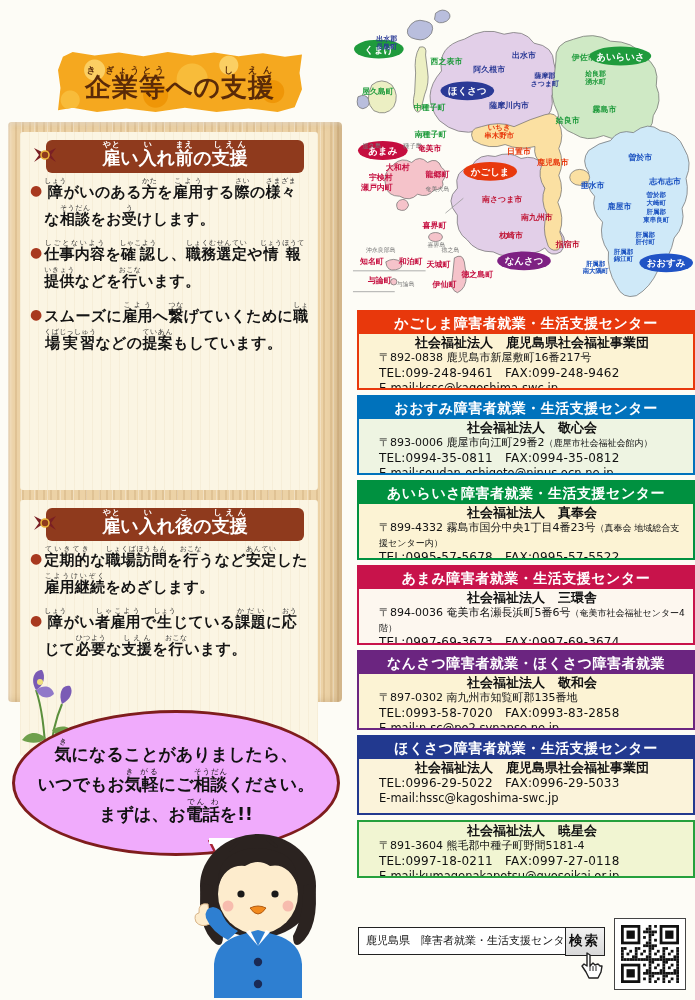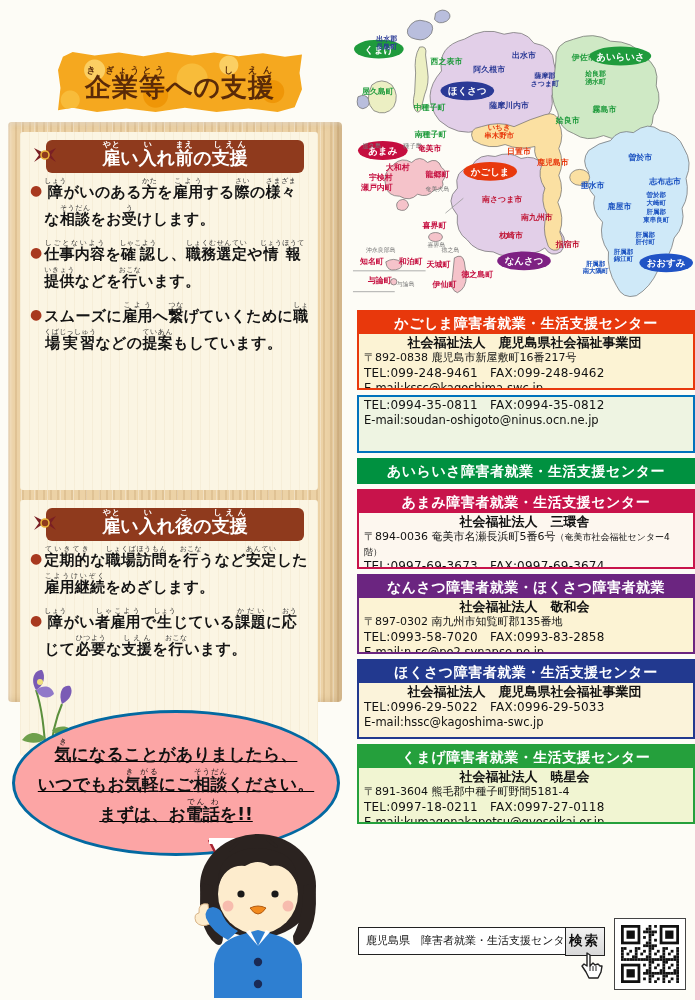--- a/index.html
+++ b/index.html
@@ -50,37 +50,37 @@
   .ribbon{position:absolute;left:-14px;top:2px;}
   .bullets{margin:4px 0 0 0;}
   .bullet{display:flex;align-items:flex-start;margin:0 0 6px 0;}
   .bullet .dot{color:#a8391f;font-size:14px;line-height:1.9;margin-right:2px;flex:0 0 auto;}
   .bullet .btext{font-size:15px;font-weight:bold;color:#141414;line-height:1.8;letter-spacing:.3px;}
   .bullet .btext ruby rt{font-size:7px;font-weight:normal;color:#333;}
   #flower-art{position:absolute;left:-4px;bottom:-6px;}
 
   
   #speech-bubble{
-    position:absolute;left:12px;top:710px;width:322px;height:140px;background:#fca5a5;
-    border:3px solid #0369a1;border-radius:50%;z-index:1;
-    display:flex;flex-direction:column;align-items:center;justify-content:center;text-decoration:underline;
+    position:absolute;left:12px;top:710px;width:322px;height:140px;background:#f0abfc;
+    border:3px solid #7f1d1d;border-radius:50%;z-index:1;
+    display:flex;flex-direction:column;align-items:center;justify-content:center;
   }
   #speech-bubble .line{font-size:17px;font-weight:bold;color:#111;line-height:1.65;white-space:nowrap;}
   #speech-bubble .line ruby rt{font-size:7.5px;font-weight:normal;}
   #bubble-tail{position:absolute;left:205px;top:838px;z-index:2;}
   #girl{position:absolute;left:168px;top:828px;z-index:3;}
 
   
   #map-wrap{position:absolute;left:350px;top:0;width:348px;height:306px;}
 
   
   #centers{position:absolute;left:357px;top:310px;width:338px;}
   .center-box{border:2.5px solid #888;border-radius:0;overflow:hidden;margin-bottom:5px;background:#8b5cf6;}
   .center-head{height:22px;line-height:22px;text-align:center;color:#fff;font-weight:bold;font-size:14px;letter-spacing:.5px;}
-  .center-body{padding:1px 8px 2px 5px;height:51px;}
+  .center-body{padding:1px 8px 2px 20px;height:51px;}
   .center-org{text-align:center;font-size:13px;font-weight:bold;color:#111;line-height:1.25;}
   .center-addr{font-size:11px;color:#111;line-height:1.3;}
   .center-addr .note{font-size:9px;}
   .center-telfax{font-size:12px;color:#111;line-height:1.25;letter-spacing:.2px;}
   .center-email{font-size:11.5px;color:#111;line-height:1.25;}
 
   
   #search-box{position:absolute;left:358px;top:927px;width:246px;height:28px;background:#fff;border:1.5px solid #222;box-sizing:border-box;display:flex;}
   #search-input{flex:1;font-size:11px;line-height:25px;padding-left:7px;color:#111;white-space:nowrap;overflow:hidden;}
   #search-button{flex:0 0 38px;margin:-1.5px -1.5px -1.5px 0;background:linear-gradient(#f2f2f2,#d8d8d8);border:1.5px solid #222;font-size:13.5px;font-weight:bold;color:#111;display:flex;align-items:center;justify-content:center;letter-spacing:2px;cursor:pointer;}
@@ -296,27 +296,36 @@
     <div class="center-box" style="border-color: rgb(232, 56, 12);">
       <div class="center-head" style="background: rgb(232, 56, 12);">かごしま障害者就業・生活支援センター</div>
       <div class="center-body" style="background: rgb(252, 243, 212);">
         <div class="center-org">社会福祉法人　鹿児島県社会福祉事業団</div>
         <div class="center-addr"><span>〒892-0838 鹿児島市新屋敷町16番217号</span><span class="note"></span></div>
         <div class="center-telfax">TEL:099-248-9461　FAX:099-248-9462</div>
         <div class="center-email">E-mail:kssc@kagoshima-swc.jp</div>
       </div>
     </div>
     <div class="center-box" style="border-color: rgb(0, 114, 188);">
+      <div class="center-head" style="background: rgb(0, 114, 188);">おおすみ障害者就業・生活支援センター</div>
       <div class="center-body" style="background: rgb(238, 244, 226);">
+        <div class="center-org">社会福祉法人　敬心会</div>
+        <div class="center-addr"><span>〒893-0006 鹿屋市向江町29番2</span><span class="note">（鹿屋市社会福祉会館内）</span></div>
         <div class="center-telfax">TEL:0994-35-0811　FAX:0994-35-0812</div>
         <div class="center-email">E-mail:soudan-oshigoto@ninus.ocn.ne.jp</div>
       </div>
     </div>
     <div class="center-box" style="border-color: rgb(0, 145, 64);">
       <div class="center-head" style="background: rgb(0, 145, 64);">あいらいさ障害者就業・生活支援センター</div>
+      <div class="center-body" style="background: rgb(252, 243, 212);">
+        <div class="center-org">社会福祉法人　真奉会</div>
+        <div class="center-addr"><span>〒899-4332 霧島市国分中央1丁目4番23号</span><span class="note">（真奉会 地域総合支援センター内）</span></div>
+        <div class="center-telfax">TEL:0995-57-5678　FAX:0995-57-5522</div>
+
+      </div>
     </div>
     <div class="center-box" style="border-color: rgb(200, 19, 75);">
       <div class="center-head" style="background: rgb(200, 19, 75);">あまみ障害者就業・生活支援センター</div>
       <div class="center-body" style="background: rgb(253, 247, 239);">
         <div class="center-org">社会福祉法人　三環舎</div>
         <div class="center-addr"><span>〒894-0036 奄美市名瀬長浜町5番6号</span><span class="note">（奄美市社会福祉センター4階）</span></div>
         <div class="center-telfax">TEL:0997-69-3673　FAX:0997-69-3674</div>
 
       </div>
     </div>
@@ -331,21 +340,20 @@
     </div>
     <div class="center-box" style="border-color: rgb(34, 57, 143);">
       <div class="center-head" style="background: rgb(34, 57, 143);">ほくさつ障害者就業・生活支援センター</div>
       <div class="center-body" style="background: rgb(251, 243, 218);">
         <div class="center-org">社会福祉法人　鹿児島県社会福祉事業団</div>
         <div class="center-telfax">TEL:0996-29-5022　FAX:0996-29-5033</div>
         <div class="center-email">E-mail:hssc@kagoshima-swc.jp</div>
       </div>
     </div>
     <div class="center-box" style="border-color: rgb(37, 160, 60);">
-      <div class="center-head" style="background: rgb(37, 160, 60);">くまげ障害者就業・生活支援センター</div>
       <div class="center-body" style="background: rgb(241, 245, 210);">
         <div class="center-org">社会福祉法人　暁星会</div>
         <div class="center-addr"><span>〒891-3604 熊毛郡中種子町野間5181-4</span><span class="note"></span></div>
         <div class="center-telfax">TEL:0997-18-0211　FAX:0997-27-0118</div>
         <div class="center-email">E-mail:kumagenakapotsu@gyoseikai.or.jp</div>
       </div>
     </div>
   </div>
 
   <div id="search-box">

